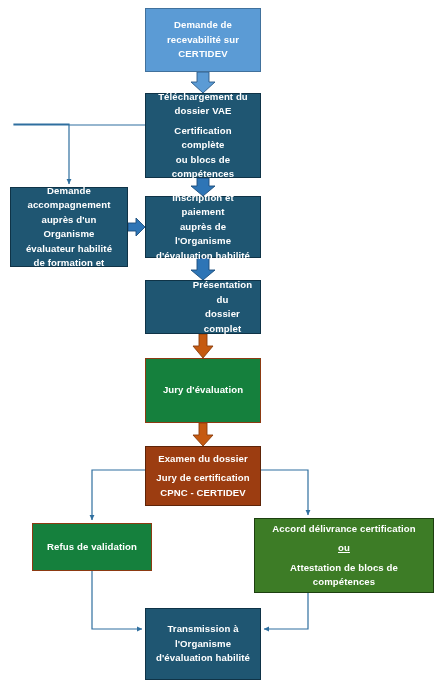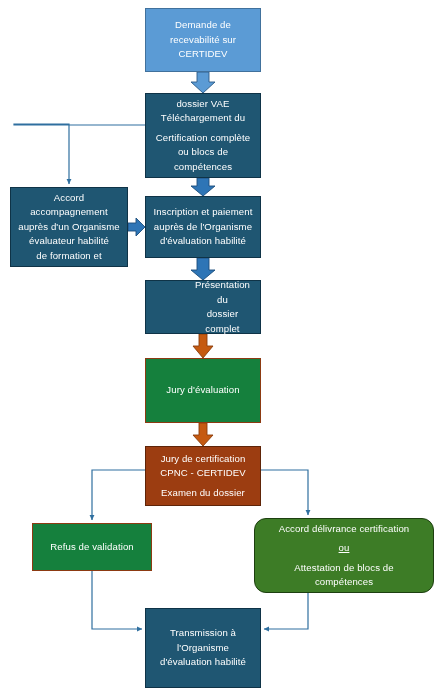--- a/index.html
+++ b/index.html
@@ -40,20 +40,21 @@
     border: 1px solid #0d2430;
     padding: 4px 6px;
   }
   .node .line-block {
     display: block;
     width: 100%;
   }
   .node .para {
     display: block;
     width: 100%;
+    font-weight: bold;
   }
   .node .para + .para {
     margin-top: 5px;
   }
   .u {
     text-decoration: underline;
   }
   .fill-lightblue { background: #5b9bd5; border-color: #41719c; }
   .fill-darkblue  { background: #1f5672; border-color: #0f3347; }
   .fill-orange    { background: #15803d; border-color: #8c3a12; }
@@ -120,33 +121,33 @@
   <div class="node fill-lightblue" style="left:145px; top:8px; width:116px; height:64px;">
     <span class="para">
       <span class="line-block">Demande de</span>
       <span class="line-block">recevabilité sur</span>
       <span class="line-block">CERTIDEV</span>
     </span>
   </div>
 
   <div class="node fill-darkblue" style="left:145px; top:93px; width:116px; height:85px;">
     <span class="para">
+      <span class="line-block">Téléchargement du</span>
       <span class="line-block">dossier VAE</span>
-      <span class="line-block">Téléchargement du</span>
     </span>
     <span class="para">
       <span class="line-block">Certification complète</span>
       <span class="line-block">ou blocs de</span>
       <span class="line-block">compétences</span>
     </span>
   </div>
 
   <div class="node fill-darkblue" style="left:10px; top:187px; width:118px; height:80px;">
     <span class="para">
-      <span class="line-block">Accord</span>
+      <span class="line-block">Demande</span>
       <span class="line-block">accompagnement</span>
       <span class="line-block">auprès d'un Organisme</span>
       <span class="line-block">évaluateur habilité</span>
       <span class="line-block">de formation et</span>
     </span>
   </div>
 
   <div class="node fill-darkblue" style="left:145px; top:196px; width:116px; height:62px;">
     <span class="para">
       <span class="line-block">Inscription et paiement</span>
@@ -163,48 +164,48 @@
   </div>
 
   <div class="node fill-orange" style="left:145px; top:358px; width:116px; height:65px;">
     <span class="para">
       <span class="line-block">Jury d'évaluation</span>
     </span>
   </div>
 
   <div class="node fill-brown" style="left:145px; top:446px; width:116px; height:60px;">
     <span class="para">
+      <span class="line-block">Examen du dossier</span>
+    </span>
+    <span class="para">
       <span class="line-block">Jury de certification</span>
       <span class="line-block">CPNC - CERTIDEV</span>
     </span>
-    <span class="para">
-      <span class="line-block">Examen du dossier</span>
-    </span>
   </div>
 
   <div class="node fill-orange" style="left:32px; top:523px; width:120px; height:48px;">
     <span class="para">
       <span class="line-block">Refus de validation</span>
     </span>
   </div>
 
-  <div class="node fill-green" style="left:254px; top:518px; width:180px; height:75px;border-radius:12px;">
+  <div class="node fill-green" style="left:254px; top:518px; width:180px; height:75px;">
     <span class="para">
       <span class="line-block">Accord délivrance certification</span>
     </span>
     <span class="para">
       <span class="line-block u">ou</span>
     </span>
     <span class="para">
       <span class="line-block">Attestation de blocs de</span>
       <span class="line-block">compétences</span>
     </span>
   </div>
 
-  <div class="node fill-darkblue" style="left:145px; top:608px; width:116px; height:80px;">
+  <div class="node fill-darkblue" style="left:145px; top:608px; width:116px; height:72px;">
     <span class="para">
       <span class="line-block">Transmission à</span>
       <span class="line-block">l'Organisme</span>
       <span class="line-block">d'évaluation habilité</span>
     </span>
   </div>
 
 </div>
 
 </body></html>

